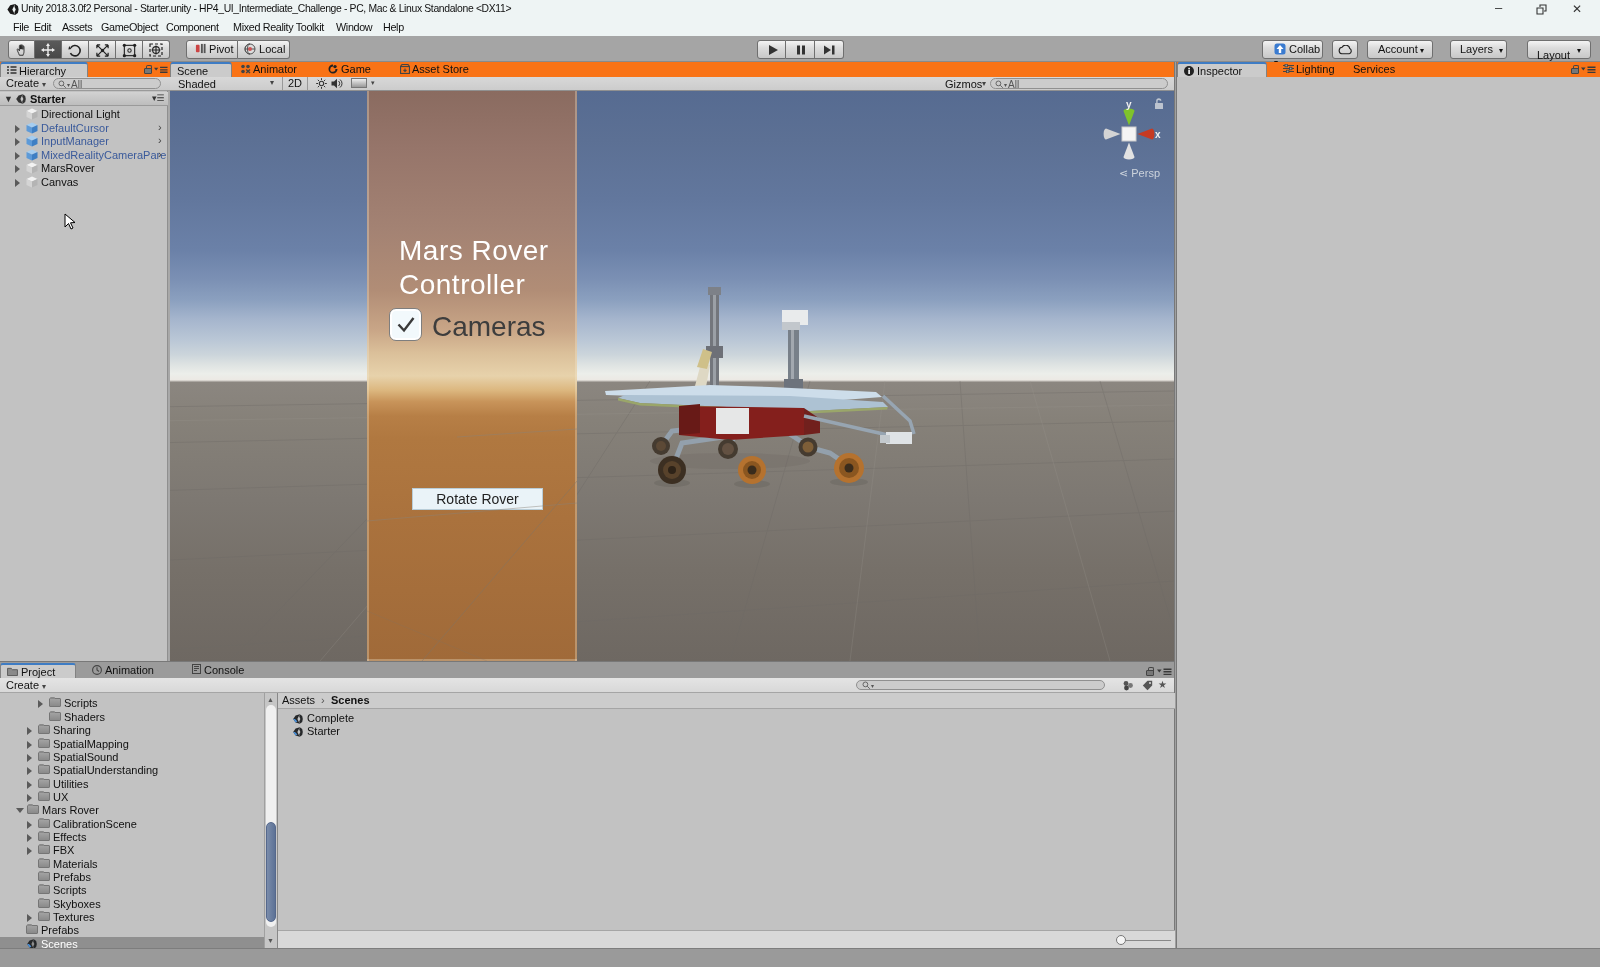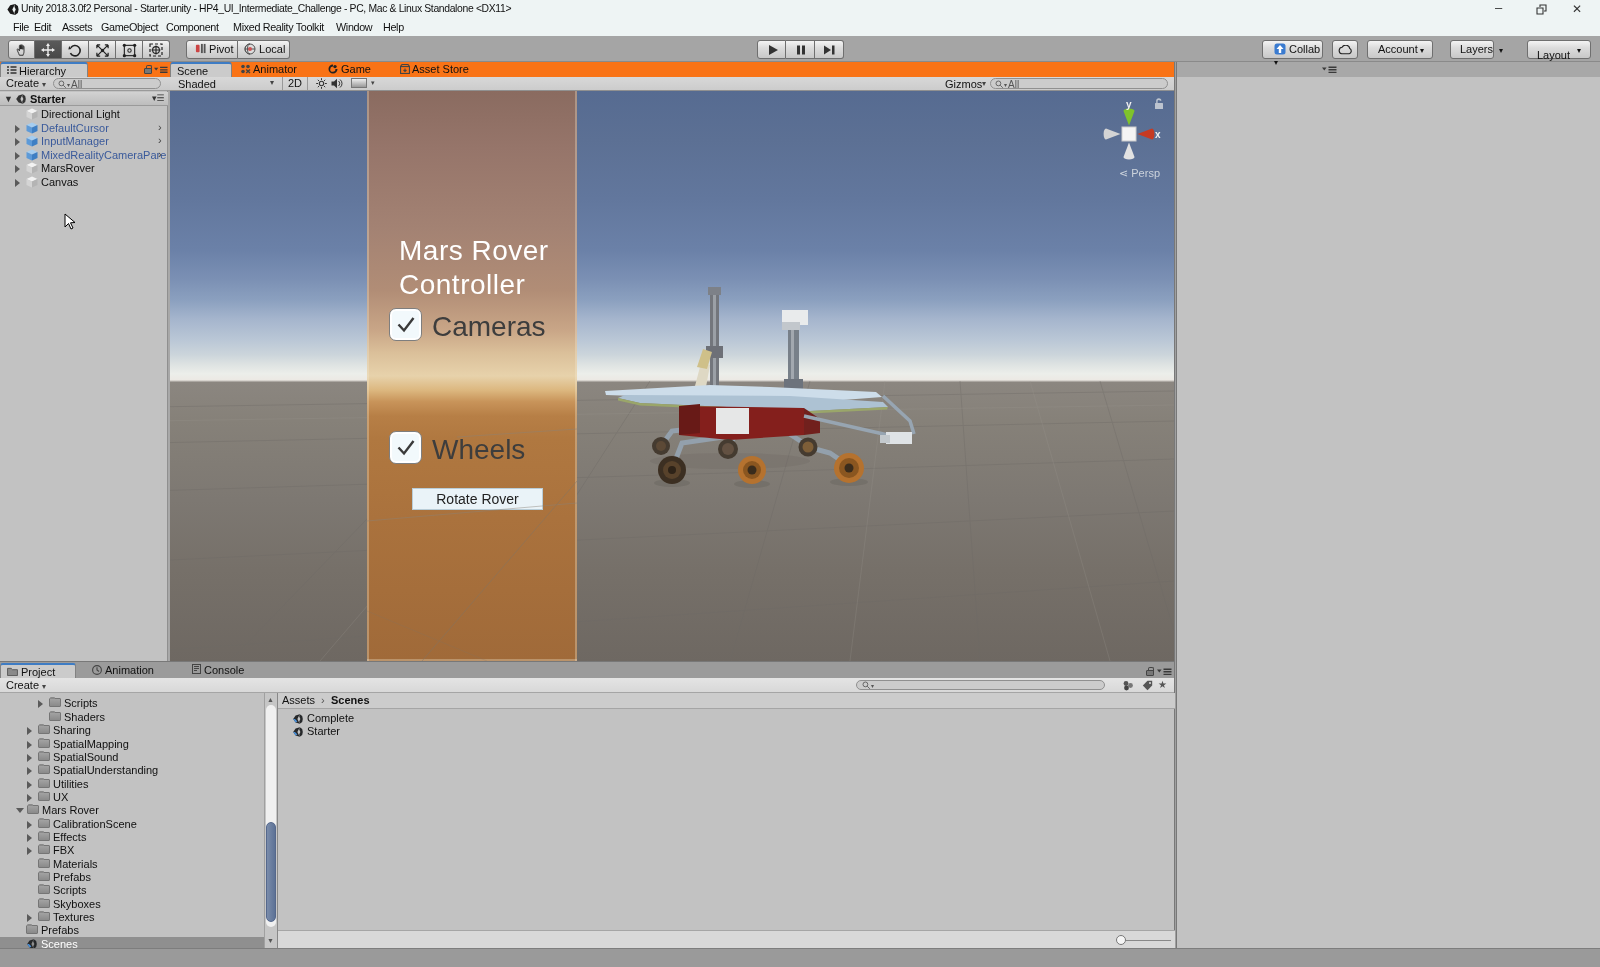--- a/index.html
+++ b/index.html
@@ -173,21 +173,21 @@
           <rect x="0.5" y="0.5" width="11" height="11" rx="2.5" fill="#3a7bd0"></rect>
           <path d="M6 2 L9.5 6 L7.2 6 L7.2 10 L4.8 10 L4.8 6 L2.5 6 Z" fill="#fff"></path>
         </svg> Collab <span style="font-size:8px">▾</span>
     </div>
     <div class="tbtn" style="left:1332px;width:26px">
       <svg width="15" height="10" viewBox="0 0 16 10" style="margin:4px 0 0 5px">
           <path d="M4 9 A 3.5 3.5 0 0 1 4.4 2.1 A 4.4 4.4 0 0 1 12.6 3.5 A 3 3 0 0 1 12 9 Z" fill="none" stroke="#222" stroke-width="1.2"></path>
         </svg>
     </div>
     <div class="tbtn" style="left:1367px;width:66px;padding:2px 0 0 10px">Account <span class="abs" style="left:52px;top:5px;font-size:8px">▾</span></div>
-    <div class="tbtn" style="left:1450px;width:44px;padding:2px 0 2px 9px">Layers <span class="abs" style="left:48px;top:5px;font-size:8px">▾</span></div>
+    <div class="tbtn" style="left:1450px;width:57px;padding:2px 0 2px 9px">Layers <span class="abs" style="left:48px;top:5px;font-size:8px">▾</span></div>
     <div class="tbtn" style="left:1527px;width:64px;padding:8px 0 0 9px">Layout <span class="abs" style="left:49px;top:5px;font-size:8px">▾</span></div>
   </div>
   <div class="abs tabbar dots" id="hier-tabbar">
     <div class="tab active" style="left:0;width:88px"><svg width="10" height="9" viewBox="0 0 10 9" style="margin-right:2px">
           <path d="M0 1 h2 M0 4 h2 M0 7 h2 M3.5 1 h6 M3.5 4 h6 M3.5 7 h6" stroke="#333" stroke-width="1.3"></path>
         </svg>Hierarchy</div>
     <span class="slock abs" style="left:144px;top:6px"></span>
     <svg class="abs" style="left:154px;top:4px" width="14" height="8" viewBox="0 0 15 8">
         <path d="M0 1.5 L4.6 1.5 L2.3 4.5 Z" fill="#3a3a3a"></path>
         <path d="M6.5 1.2 h8 M6.5 3.8 h8 M6.5 6.4 h8" stroke="#3a3a3a" stroke-width="1.4"></path>
@@ -415,38 +415,49 @@
     <div id="uipanel">
       <h1>Mars Rover<br>Controller</h1>
       <div class="cbrow" style="top:220px">
           <span class="cbox">
             <svg width="28" height="28" viewBox="0 0 28 28">
               <path d="M6.5 13.5 L12 19.5 L21.5 7" fill="none" stroke="#3a3a3a" stroke-width="2.4"></path>
             </svg>
           </span>
           <span class="cblbl">Cameras</span>
         </div>
-      <div class="cbrow" style="top:343px">
-          <span class="cbox">
-            <svg width="28" height="28" viewBox="0 0 28 28">
-              <path d="M6.5 13.5 L12 19.5 L21.5 7" fill="none" stroke="#3a3a3a" stroke-width="2.4"></path>
-            </svg>
-          </span>
-          <span class="cblbl">Wheels</span>
-        </div>
       <div id="rotatebtn">Rotate Rover</div>
       <svg class="abs" style="left:0;top:0" width="210" height="570" viewBox="0 0 210 570" opacity="0.45">
         <path d="M90 346 L210 338" stroke="#8a8278" fill="none"></path>
         <path d="M0 430 L210 412" stroke="#8a8278" fill="none"></path>
         <path d="M55 570 L210 390" stroke="#7d7468" fill="none"></path>
         <path d="M0 520 L120 570" stroke="#7d7468" fill="none" opacity="0.5"></path>
       </svg>
     </div>
   </div>
   <div class="abs" id="insp-border"></div>
+  <div class="abs tabbar dots" id="insp-tabbar">
+    <div class="tab active" style="left:0;width:90px"><svg width="10" height="10" viewBox="0 0 10 10" style="margin-right:3px;vertical-align:-1px">
+          <circle cx="5" cy="5" r="5" fill="#222"></circle>
+          <rect x="4.3" y="4" width="1.6" height="4" fill="#fff"></rect>
+          <rect x="4.3" y="1.8" width="1.6" height="1.6" fill="#fff"></rect>
+        </svg>Inspector</div>
+    <div class="tab" style="left:100px;width:72px"><svg width="11" height="9" viewBox="0 0 11 9" style="margin-right:2px">
+          <path d="M0 1.5 h11 M0 4.5 h11 M0 7.5 h11" stroke="#444" stroke-width="1.1"></path>
+          <rect x="2" y="0.2" width="2.4" height="2.6" fill="#9b9b9b" stroke="#444" stroke-width="0.8"></rect>
+          <rect x="6.5" y="3.2" width="2.4" height="2.6" fill="#9b9b9b" stroke="#444" stroke-width="0.8"></rect>
+          <rect x="3.5" y="6.2" width="2.4" height="2.6" fill="#9b9b9b" stroke="#444" stroke-width="0.8"></rect>
+        </svg>Lighting</div>
+    <div class="tab" style="left:170px;width:64px">Services</div>
+    <span class="slock abs" style="left:394px;top:6px"></span>
+    <svg class="abs" style="left:404px;top:4px" width="15" height="8" viewBox="0 0 15 8">
+        <path d="M0 1.5 L4.6 1.5 L2.3 4.5 Z" fill="#3a3a3a"></path>
+        <path d="M6.5 1.2 h8 M6.5 3.8 h8 M6.5 6.4 h8" stroke="#3a3a3a" stroke-width="1.4"></path>
+      </svg>
+  </div>
   <div class="abs panelbody" id="insp-body"></div>
   <div class="abs dots" id="proj-tabbar">
     <div class="tab active" style="top:1px;left:0;width:76px;height:16px"><svg width="11" height="9" viewBox="0 0 12 10" style="margin-right:3px">
           <path d="M0.5 9.5 V1.5 H4.5 L6 3 H11.5 V9.5 Z" fill="#8a8a8a" stroke="#555" stroke-width="1"></path>
         </svg>Project</div>
     <div class="tab" style="top:1px;left:86px;width:96px"><svg width="10" height="10" viewBox="0 0 10 10" style="margin-right:3px;vertical-align:-1px">
           <circle cx="5" cy="5" r="4.4" fill="none" stroke="#444" stroke-width="1.1"></circle>
           <path d="M5 2.2 V5 L7 6.5" stroke="#444" stroke-width="1.1" fill="none"></path>
         </svg>Animation</div>
     <div class="tab" style="top:1px;left:186px;width:80px"><svg width="9" height="10" viewBox="0 0 9 10" style="margin-right:3px">

